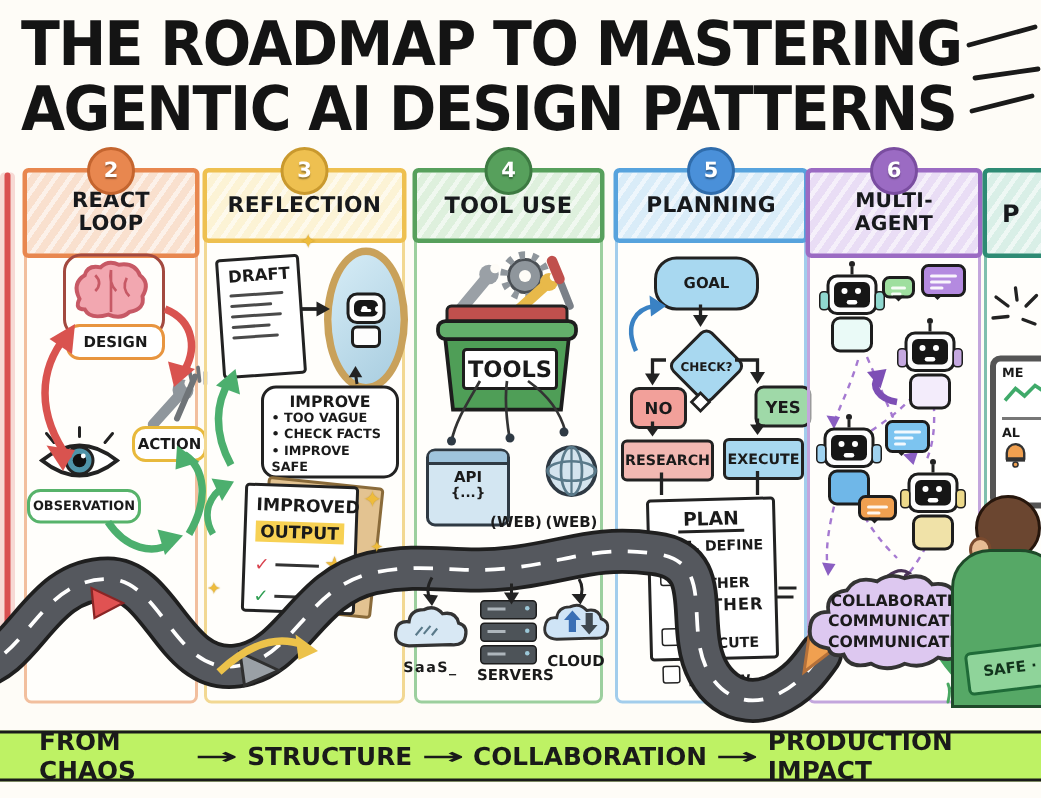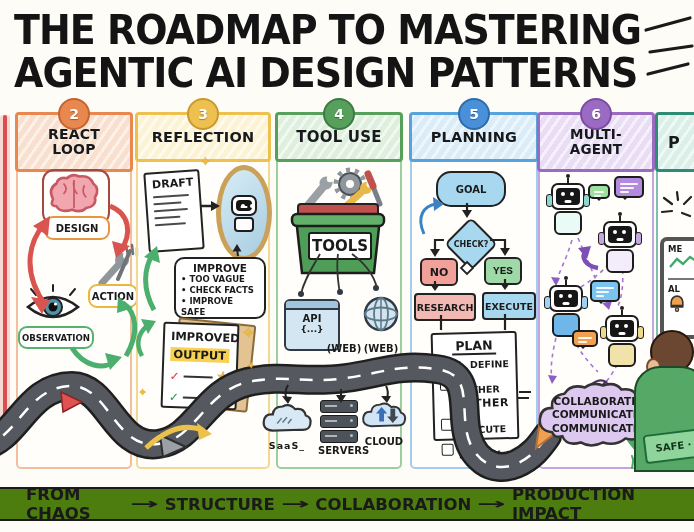--- a/index.html
+++ b/index.html
@@ -99,21 +99,21 @@
   .pdiv{height:2px;background:#777;margin:4px 0;}
   .person{position:absolute;left:634px;top:328px;width:72px;height:140px;z-index:8;}
   .hair{position:absolute;left:16px;top:2px;width:40px;height:40px;border-radius:50%;background:#6b4630;border:2.5px solid #26160c;}
   .pskin{position:absolute;left:12px;top:30px;width:11px;height:13px;border-radius:50%;background:#e8bc94;border:2px solid #7a4a2e;}
   .pbody{position:absolute;left:0;top:38px;width:72px;height:102px;background:#56a866;border:2.5px solid #1f4a2a;border-radius:26px 30px 0 0;}
   .safesign{position:absolute;left:644px;top:431px;width:66px;height:25px;background:#8fd49a;border:2.5px solid #1f6b38;border-radius:4px;
             transform:rotate(-7deg);z-index:9;display:flex;align-items:center;justify-content:center;font-size:10px;font-weight:800;color:#11331c;}
   .col1strip{position:absolute;left:0;top:115px;width:10px;height:328px;background:#f7d9d4;border-radius:3px;z-index:1;}
   .col1strip i{position:absolute;left:3px;top:0;bottom:10px;width:4px;background:#d94f4f;border-radius:2px;}
   
-  .footer{position:absolute;left:0;top:487px;width:694px;height:34px;background:#4d7c0f;border-top:2.5px solid #1a1a1a;
+  .footer{position:absolute;left:0;top:487px;width:694px;height:34px;background:#bef264;border-top:2.5px solid #1a1a1a;
           border-bottom:2.5px solid #1a1a1a;display:flex;align-items:center;justify-content:space-between;
           padding:0 26px;box-sizing:border-box;font-size:16.5px;font-weight:800;z-index:10;}
   .fa{display:inline-block;transform:scaleX(2.3);font-size:15px;font-weight:700;margin:0 14px;}
 </style>
 </head>
 <body>
 
 <div id="canvas">
 
   <div class="title">
@@ -346,21 +346,21 @@
   </div>
 
   <div class="col" style="left:410px;width:124px;border-color:#a2cdec;">
     <div class="num" style="background:#4a90d9;border:2px solid #2f6cab;">5</div>
     <div class="colhead" style="height:44px;border-color:#57a3dd;background-color:#d9ecf8;font-size:14.5px;">PLANNING</div>
     <div class="tag goal">GOAL</div>
     <div class="diamond">
       <span>CHECK?</span>
     </div>
     <div class="tag" style="left:8px;top:143px;width:34px;height:24px;background:#f2a09a;border:2.5px solid #222;border-radius:6px;font-size:11px;">NO</div>
-    <div class="tag" style="left:72px;top:142px;width:34px;height:24px;background:#9fd9a8;border:2.5px solid #222;border-radius:6px;font-size:11px;font-family:Liberation Mono, monospace;">YES</div>
+    <div class="tag" style="left:91px;top:142px;width:34px;height:24px;background:#9fd9a8;border:2.5px solid #222;border-radius:6px;font-size:11px;">YES</div>
     <div class="tag" style="left:2px;top:178px;width:58px;height:24px;background:#f2b8b2;border:2.5px solid #222;border-radius:4px;font-size:9.5px;">RESEARCH</div>
     <div class="tag" style="left:70px;top:177px;width:50px;height:24px;background:#a8d8f0;border:2.5px solid #222;border-radius:4px;font-size:9.5px;">EXECUTE</div>
     <div class="plan">
       <div class="pt">PLAN</div>
       <div class="prow">
         <span class="cb">✓</span>
         <span>1. DEFINE</span>
       </div>
       <div class="prow">
         <span class="cb">✓</span>

